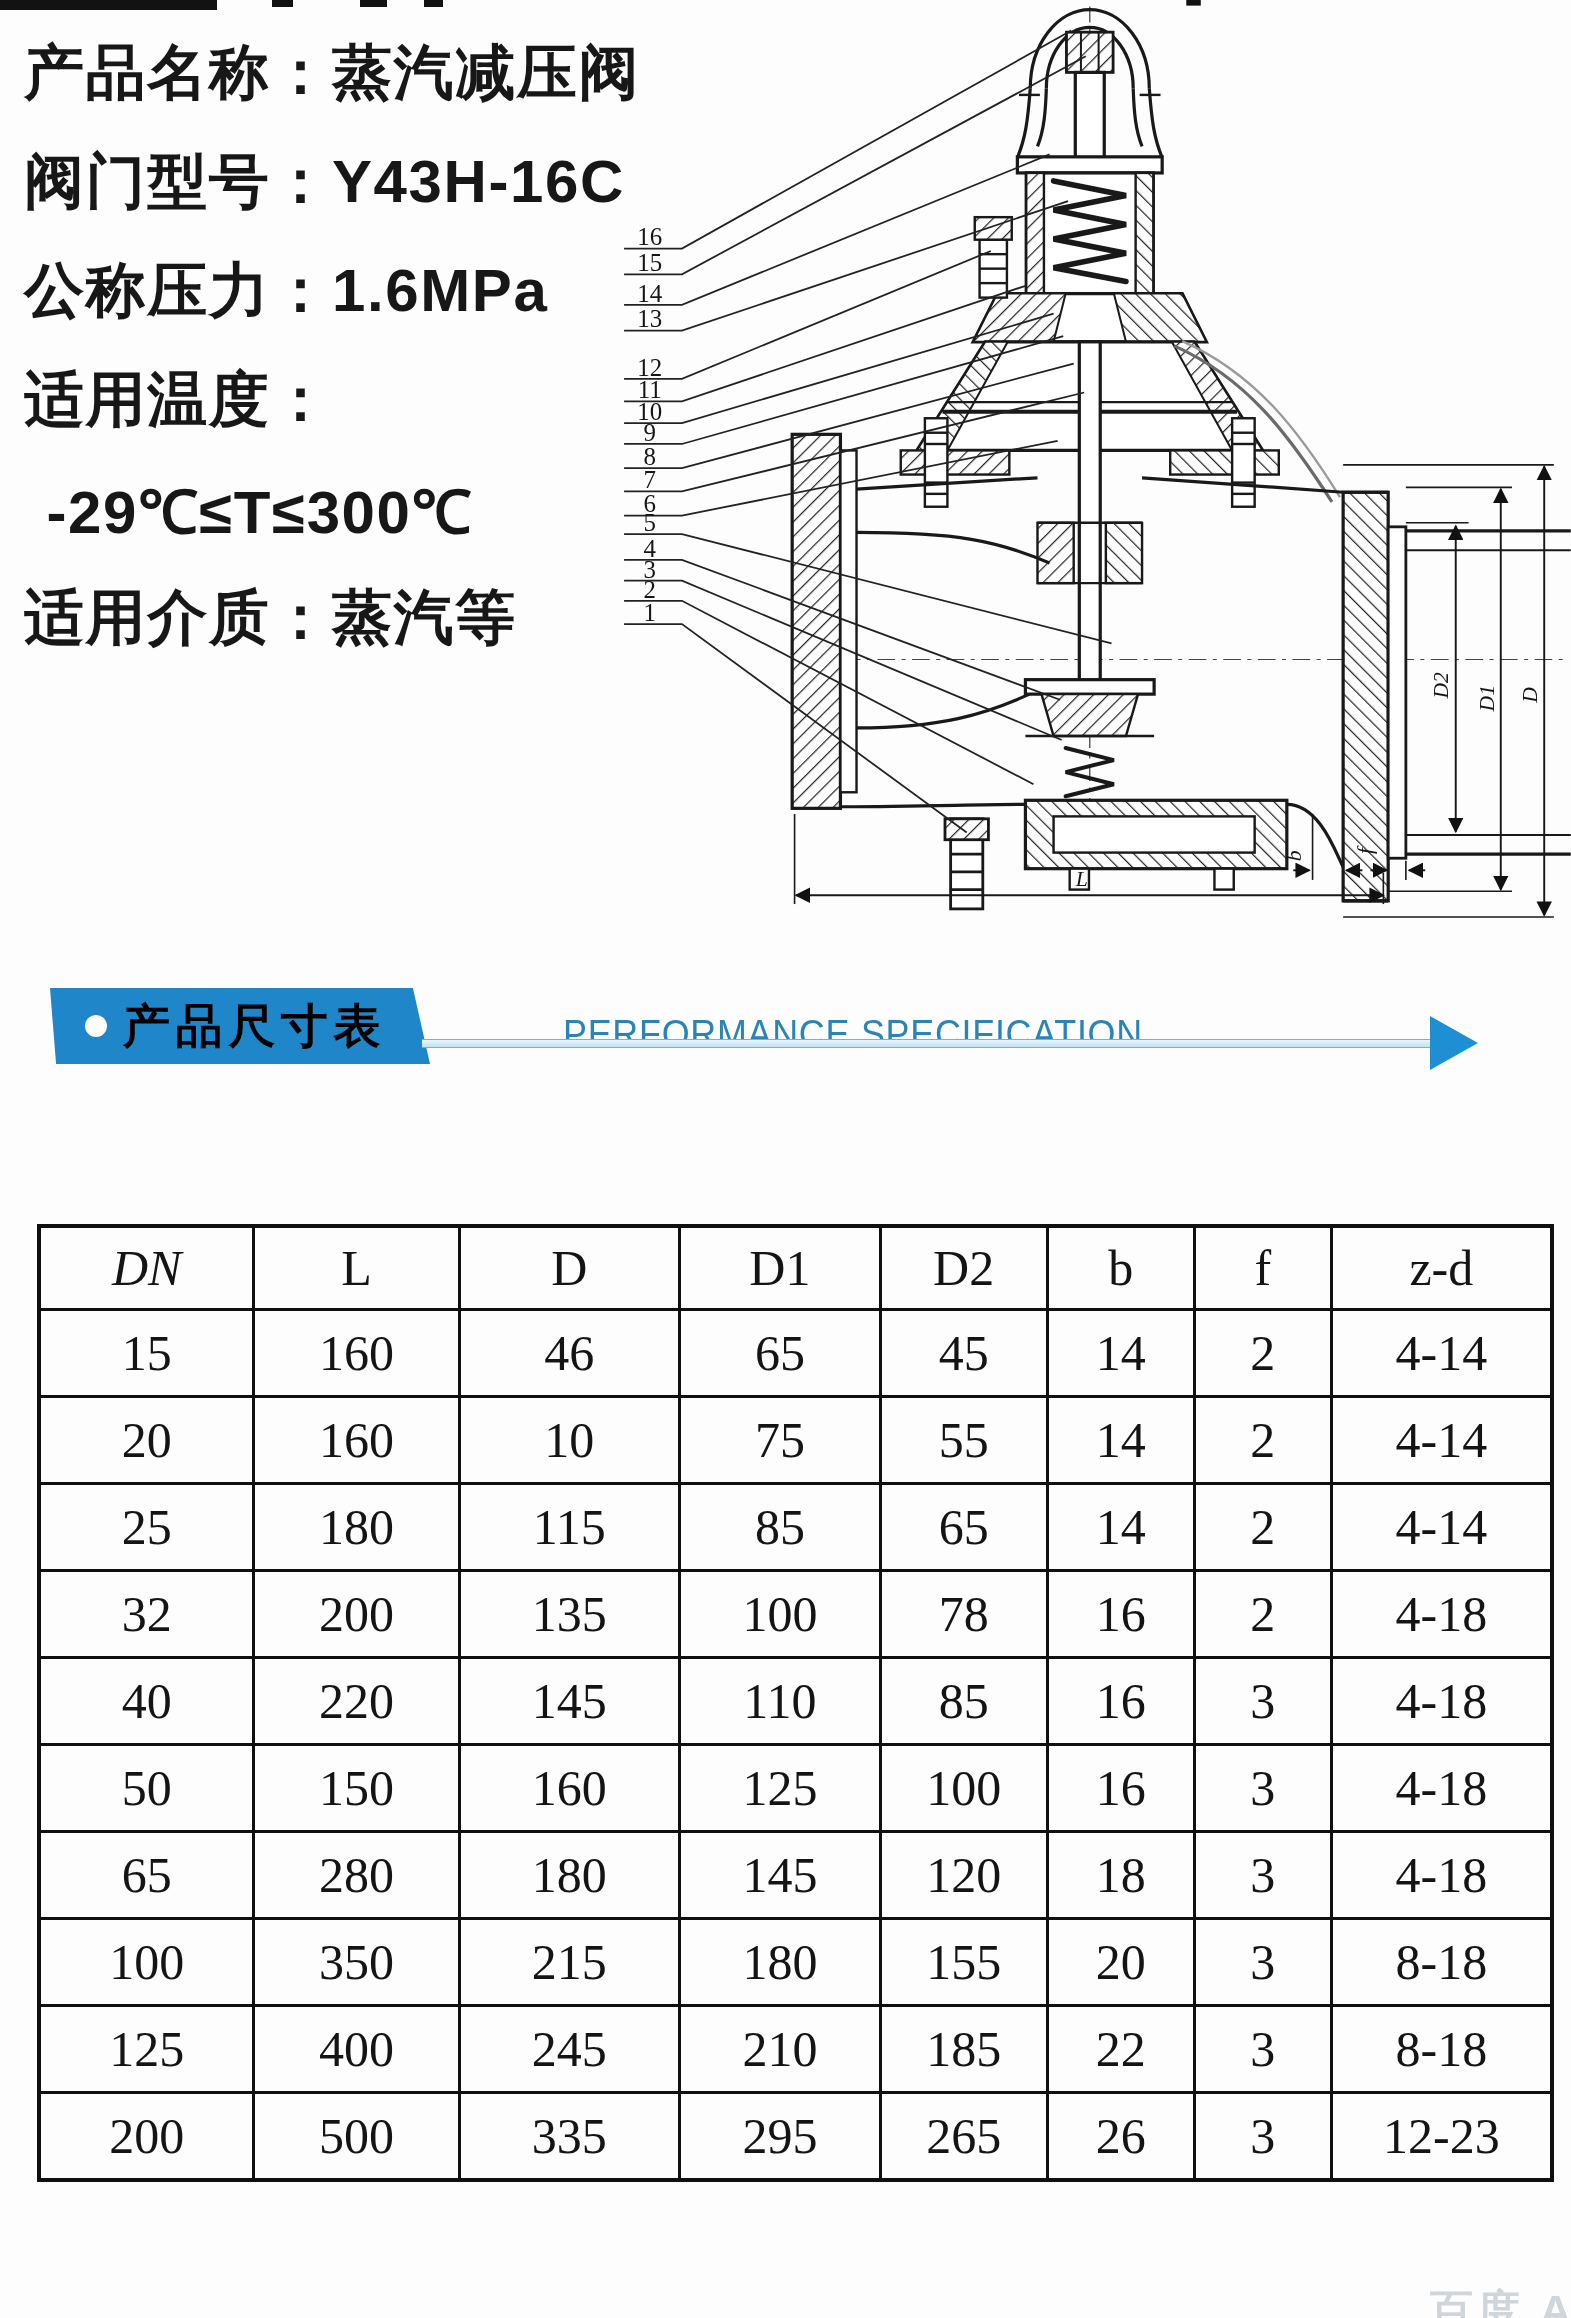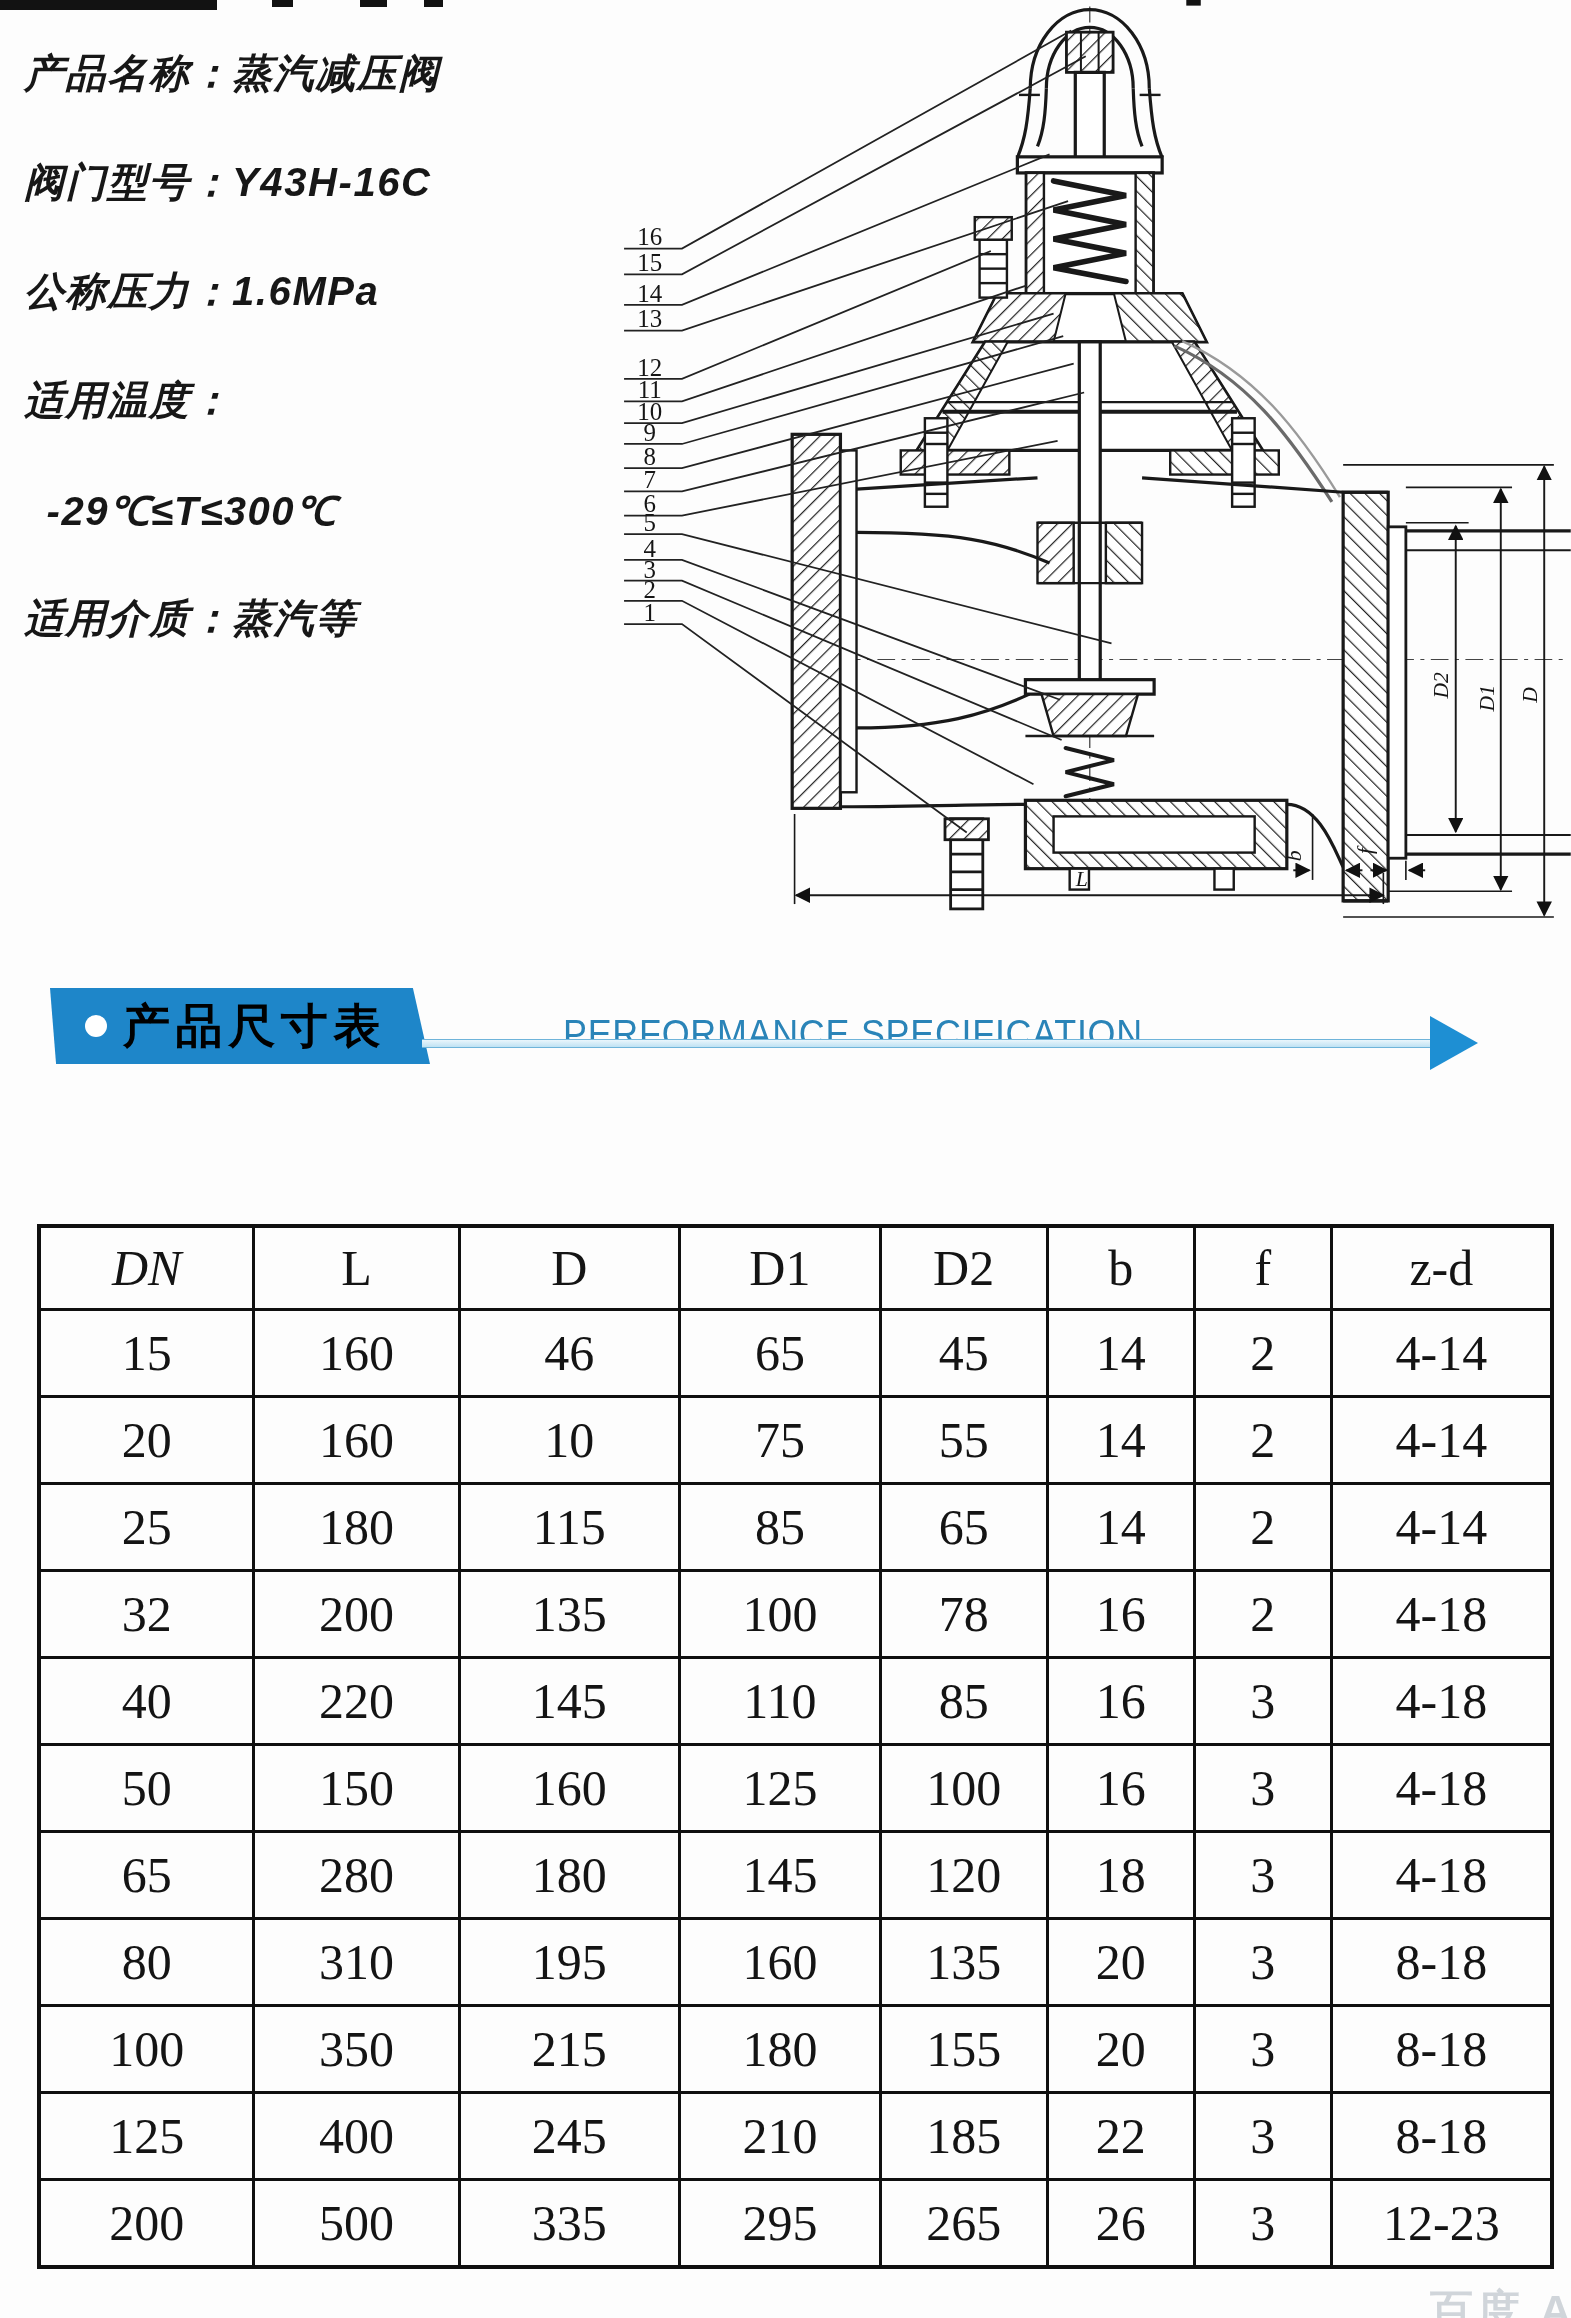--- a/index.html
+++ b/index.html
@@ -6,21 +6,21 @@
   body{
     width:1571px;height:2319px;position:relative;overflow:hidden;
     background:#fdfdfd;font-family:"Liberation Sans",sans-serif;color:#1a1a1a;
   }
   
   .remnant{position:absolute;background:#121212;}
   
   .info-block{position:absolute;left:24px;top:19.3px;}
   .info-line{
     height:109px;display:flex;align-items:center;white-space:nowrap;
-    font-size:40px;font-weight:800;letter-spacing:1.6px;color:#171717;font-style:italic;
+    font-size:60px;font-weight:800;letter-spacing:1.6px;color:#171717;
   }
   .info-line.indent{padding-left:22.5px;}
   
   .drawing{position:absolute;left:619px;top:0;width:952px;height:929px;}
   
   .banner-badge{
     position:absolute;left:50px;top:988px;width:380px;height:76px;
     display:flex;align-items:center;padding-left:35px;box-sizing:border-box;
     clip-path:polygon(0 0, 95.5% 0, 100% 100%, 1.6% 100%);
   }
@@ -367,30 +367,20 @@
         <td>65</td>
         <td>280</td>
         <td>180</td>
         <td>145</td>
         <td>120</td>
         <td>18</td>
         <td>3</td>
         <td>4-18</td>
       </tr>
       <tr>
-        <td>80</td>
-        <td>310</td>
-        <td>195</td>
-        <td>160</td>
-        <td>135</td>
-        <td>20</td>
-        <td>3</td>
-        <td>8-18</td>
-      </tr>
-      <tr>
         <td>100</td>
         <td>350</td>
         <td>215</td>
         <td>180</td>
         <td>155</td>
         <td>20</td>
         <td>3</td>
         <td>8-18</td>
       </tr>
       <tr>

